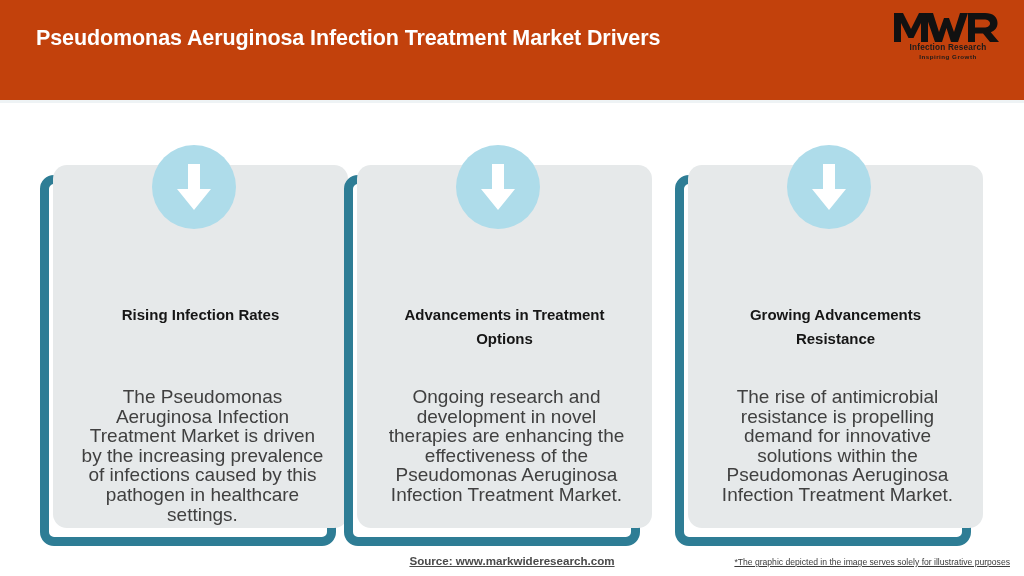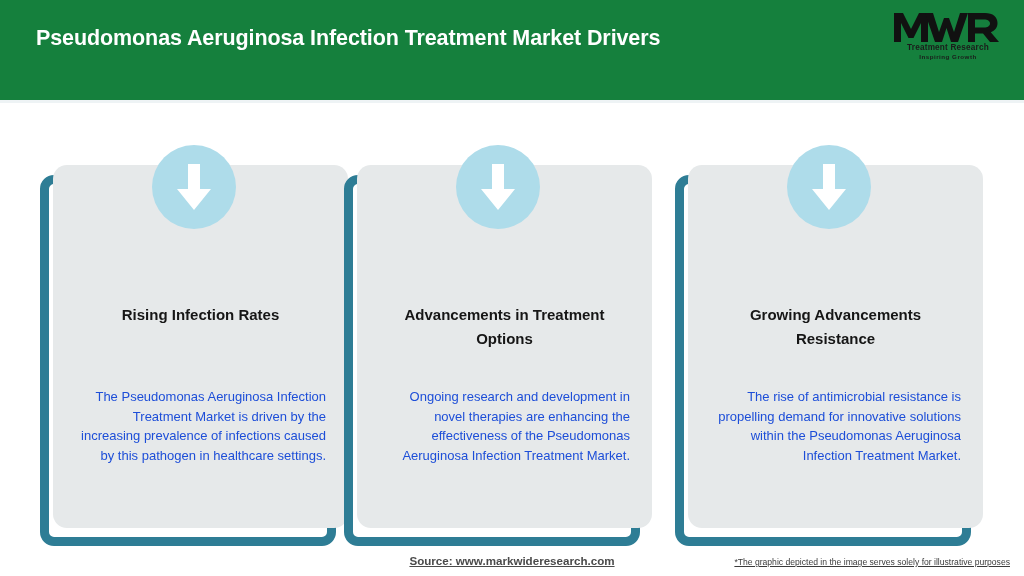--- a/index.html
+++ b/index.html
@@ -15,21 +15,21 @@
     position: relative;
   }
 
   
   .header {
     position: absolute;
     left: 0;
     top: 0;
     width: 1024px;
     height: 100px;
-    background: #15803d;
+    background: #c2410c;
     box-sizing: border-box;
   }
   .header-underline {
     position: absolute;
     left: 0;
     top: 100px;
     width: 1024px;
     height: 3px;
     background: #eef3f5;
   }
@@ -145,24 +145,24 @@
     font-size: 15px;
     font-weight: bold;
     color: #161616;
     line-height: 24px;
   }
   .card-text {
     position: absolute;
     left: 26px;
     right: 22px;
     top: 222px;
-    font-size: 13px;
-    color: #1d4ed8;
+    font-size: 19px;
+    color: #404040;
     line-height: 19.6px;
-    text-align: right;
+    text-align: center;
   }
 
   
   .footer-source {
     position: absolute;
     left: 0;
     top: 554px;
     width: 1024px;
     text-align: center;
     font-size: 11.6px;
@@ -190,21 +190,21 @@
     <svg class="logo-mark" viewBox="0 0 112 34" aria-hidden="true">
       <g fill="#111111">
 
         <path d="M2 32 L2 3 L11 3 L19 19 L27 3 L36 3 L36 32 L29 32 L29 13 L21.5 28 L16.5 28 L9 13 L9 32 Z"></path>
 
         <path d="M33 3 L41 3 L47 22 L52 8 L57 8 L62 22 L68 3 L76 3 L66 32 L59 32 L54.5 18 L50 32 L43 32 Z"></path>
 
         <path d="M76 32 L76 3 L93 3 C101 3 105.5 7 105.5 13 C105.5 17.5 103 20.8 98.8 22.2 L107 32 L98 32 L91 23.5 L83 23.5 L83 32 Z M83 9.5 L83 17.5 L92 17.5 C95.5 17.5 98 16 98 13.5 C98 11 95.5 9.5 92 9.5 Z"></path>
       </g>
     </svg>
-    <span class="logo-name">Treatment Research</span>
+    <span class="logo-name">Infection Research</span>
     <span class="logo-tag">Inspiring Growth</span>
   </div>
 </div>
 <div class="header-underline"></div>
 
 <div class="cards">
 
   <div class="card-wrap c0">
     <div class="card-frame"></div>
     <div class="card-body">

